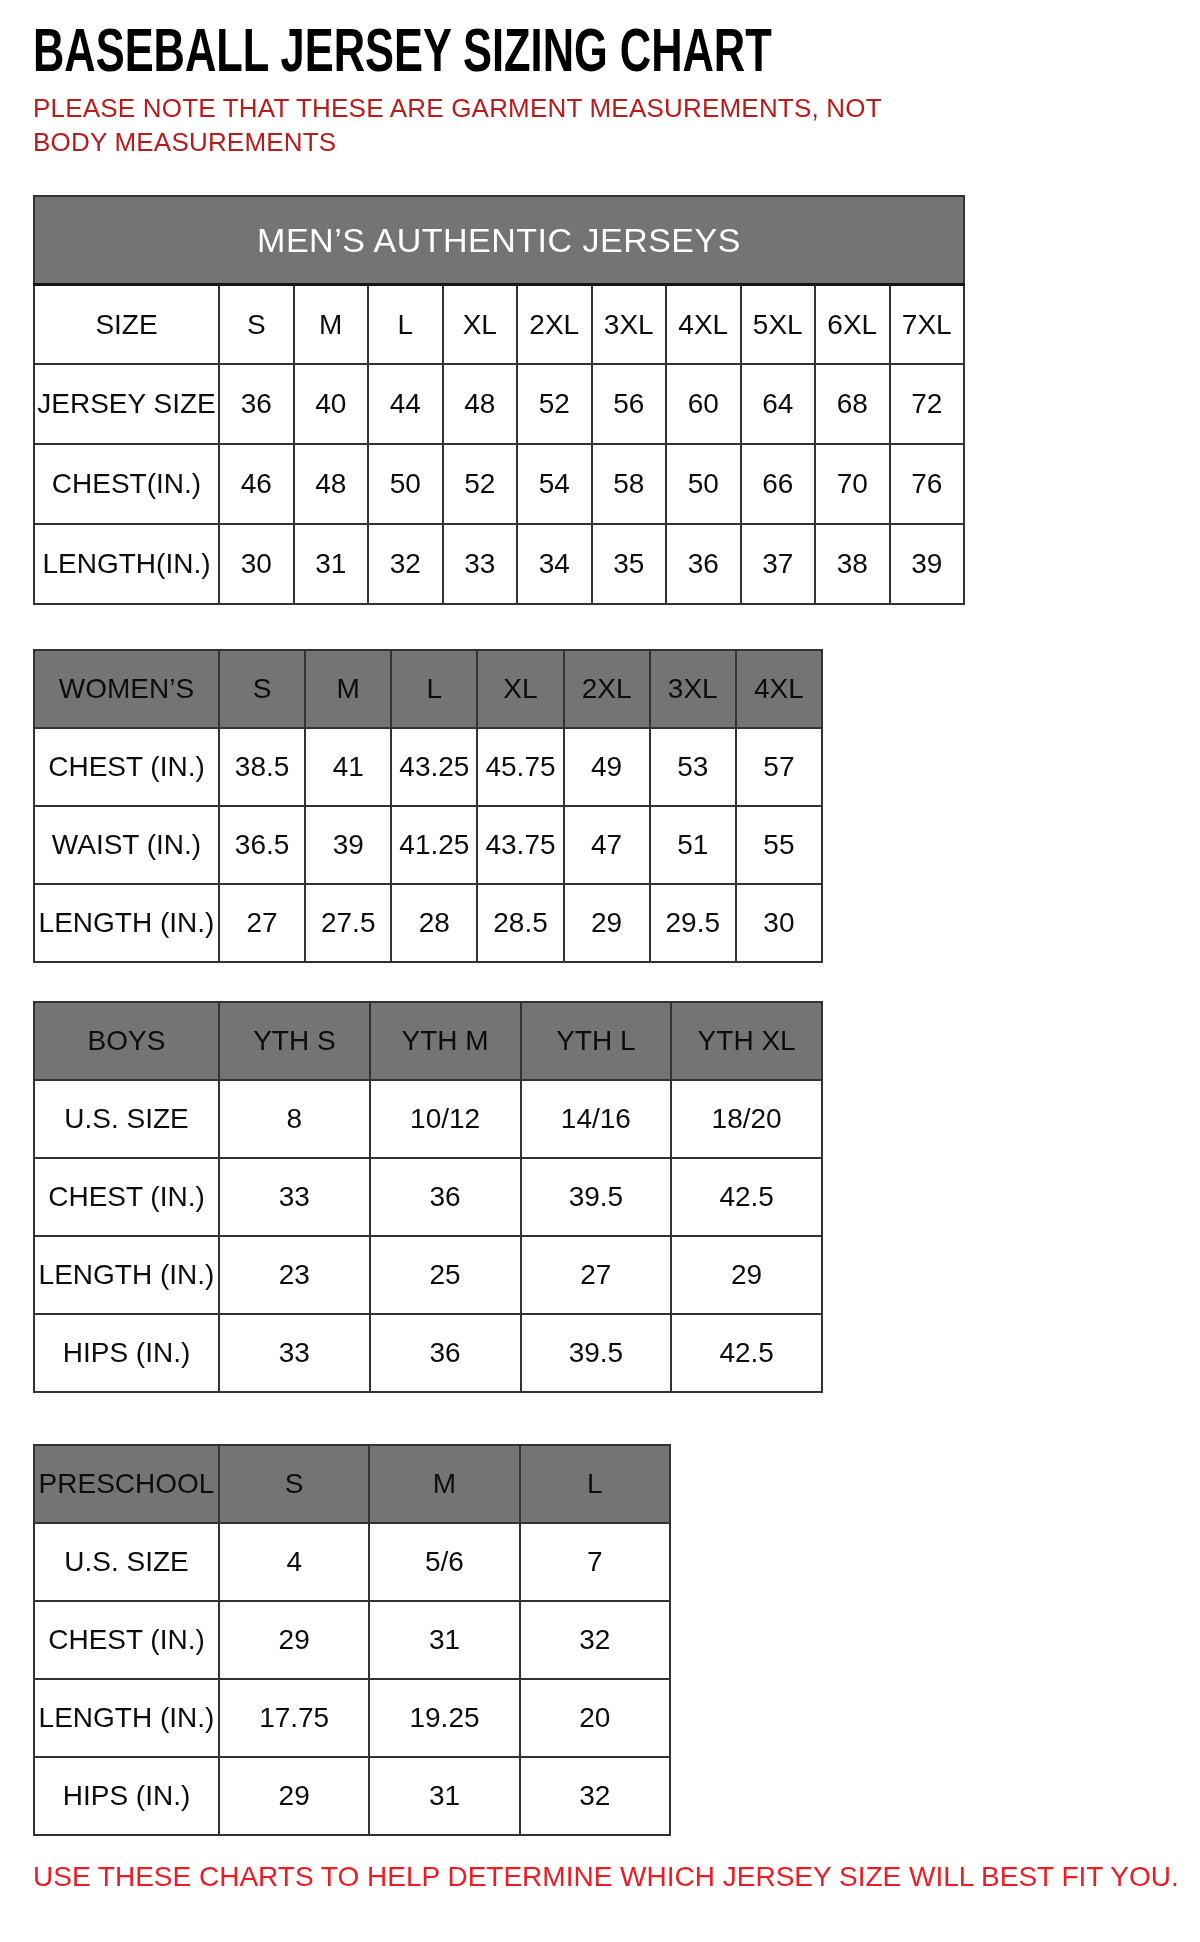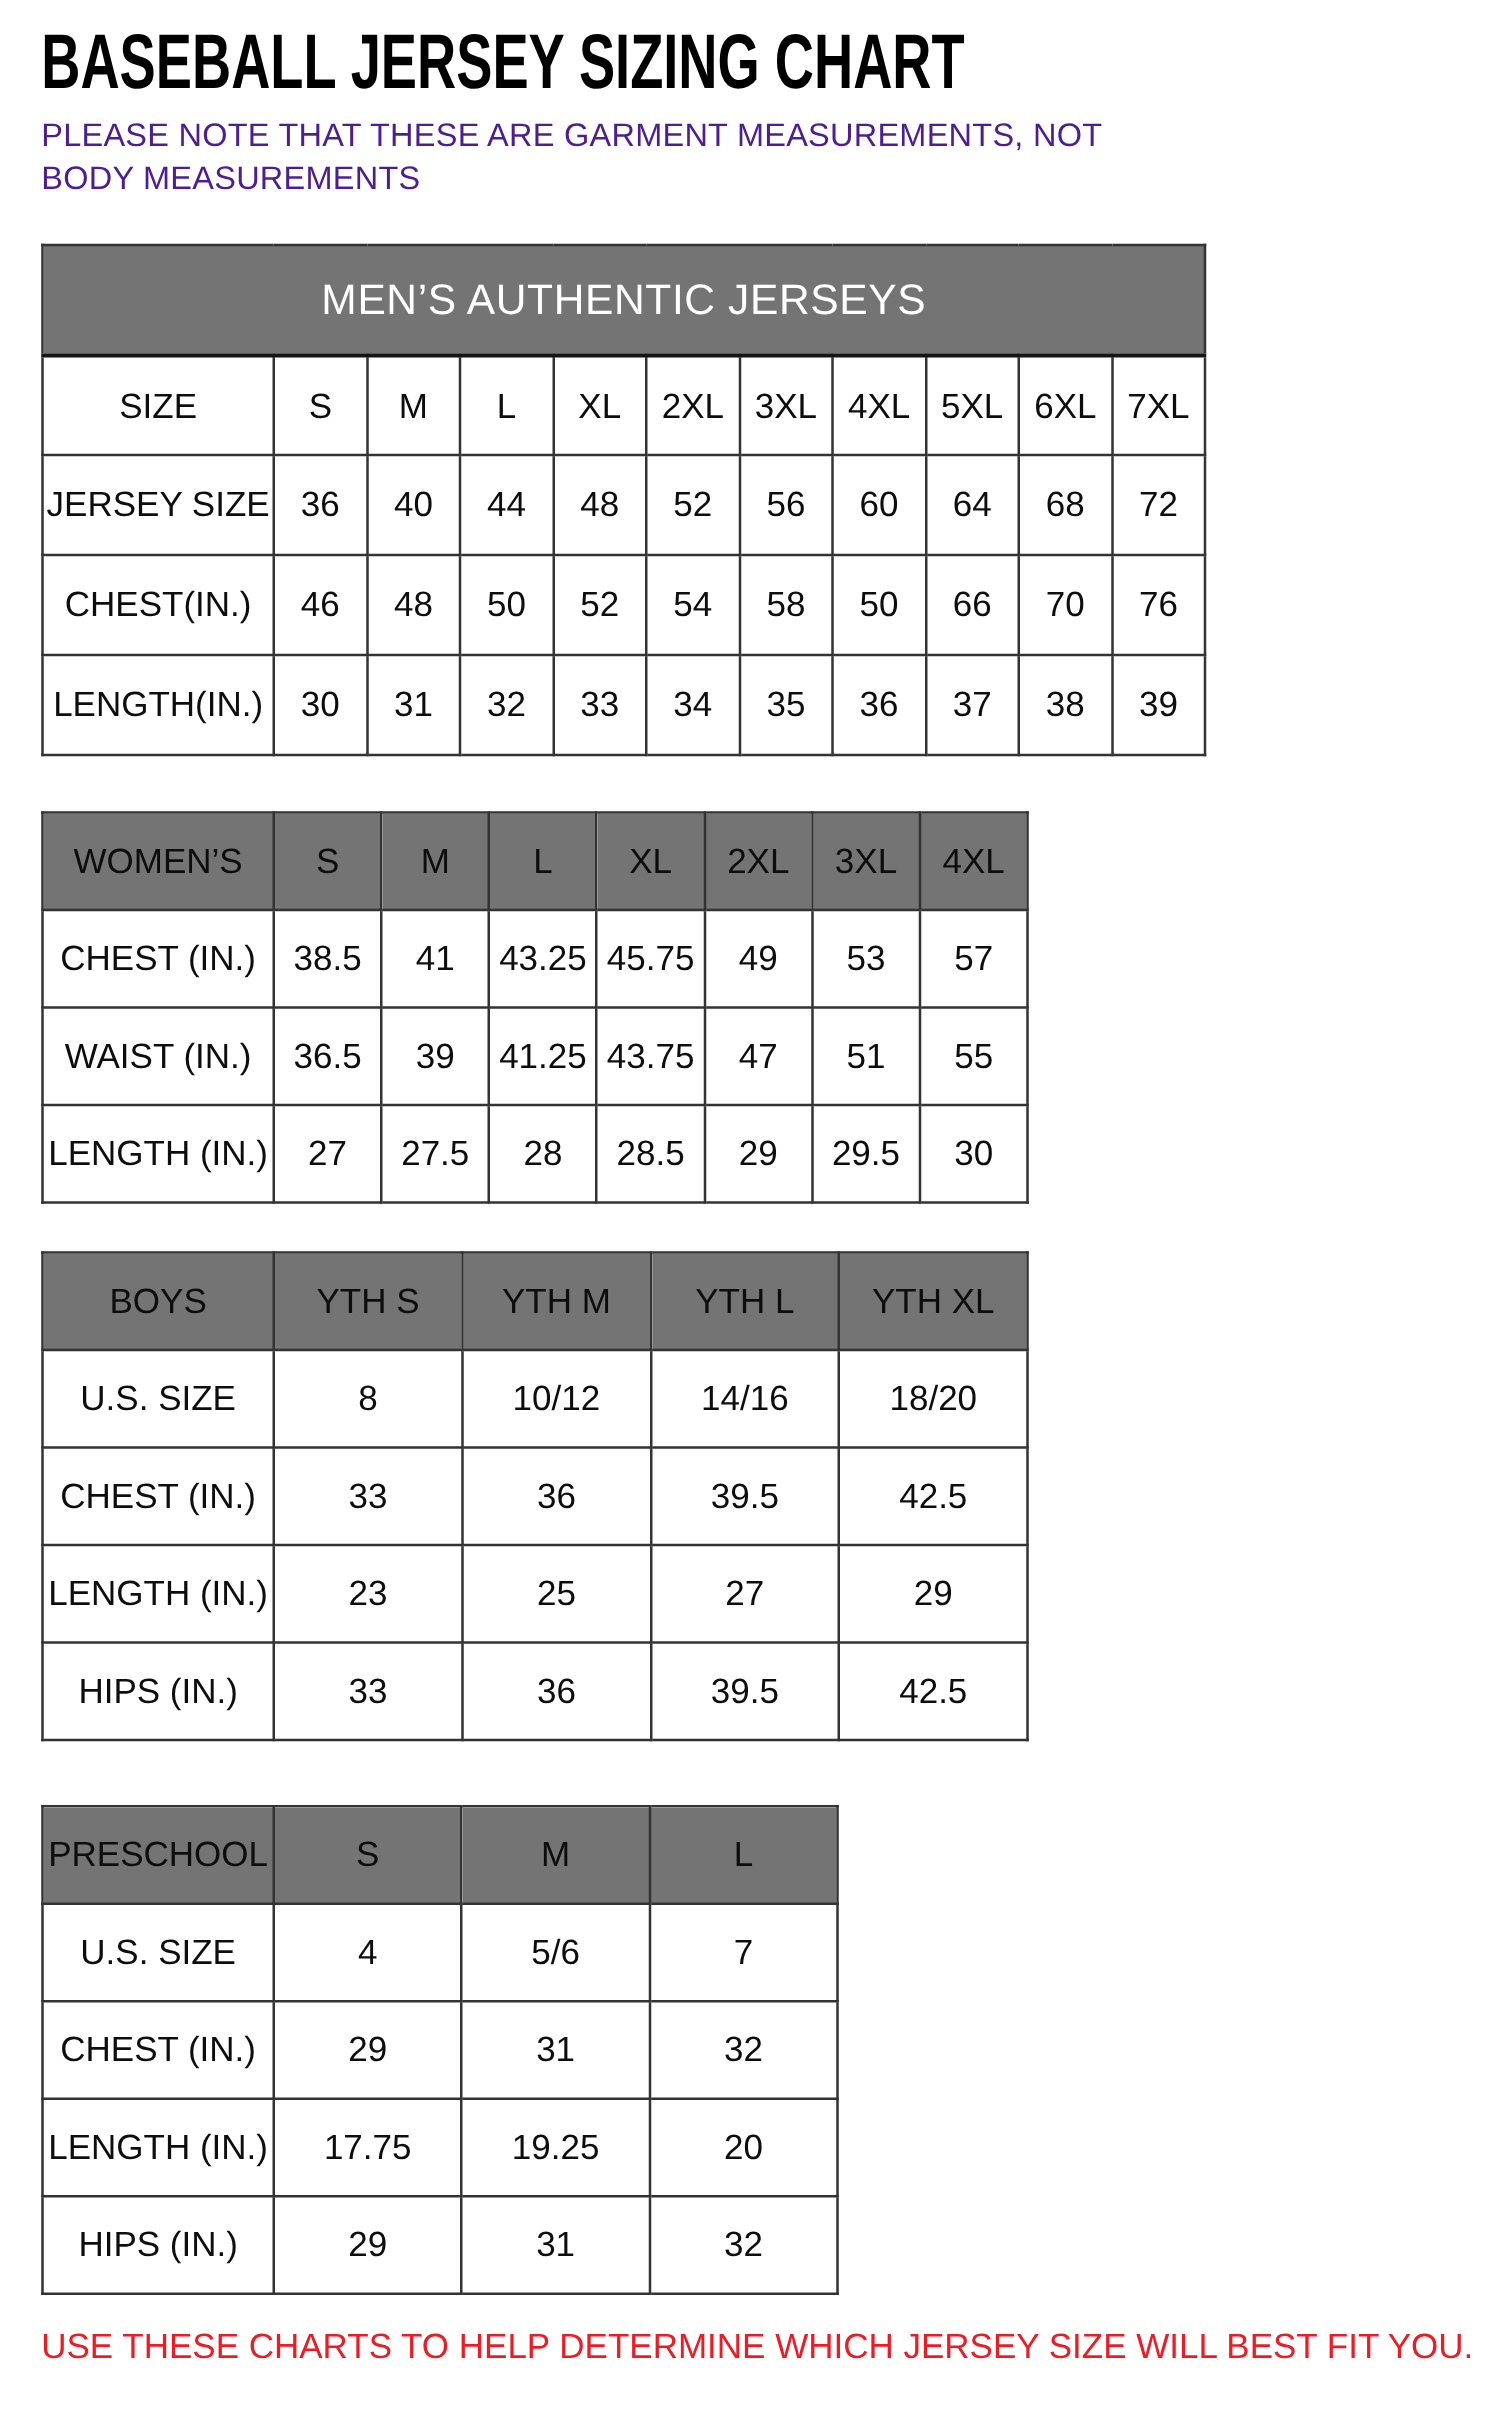--- a/index.html
+++ b/index.html
@@ -19,21 +19,21 @@
     font-weight: 900;
     color: #000000;
     line-height: 0.98;
     white-space: nowrap;
     letter-spacing: 0px;
     transform: scaleX(0.70);
     transform-origin: left top;
   }
   .note {
     margin: 10px 0 0 0;
-    color: #4c1d95;
+    color: #b91c1c;
     font-size: 26px;
     line-height: 1.32;
     max-width: 910px;
     letter-spacing: 0.2px;
   }
   .footer-note {
     margin: 24px 0 0 0;
     color: #ED1C24;
     font-size: 28px;
     line-height: 1.2;

